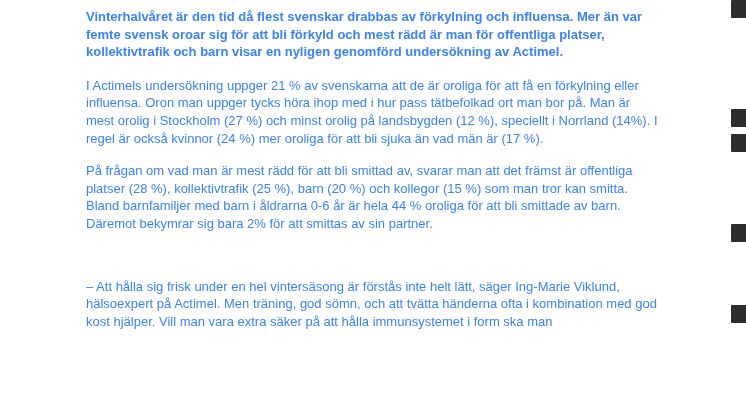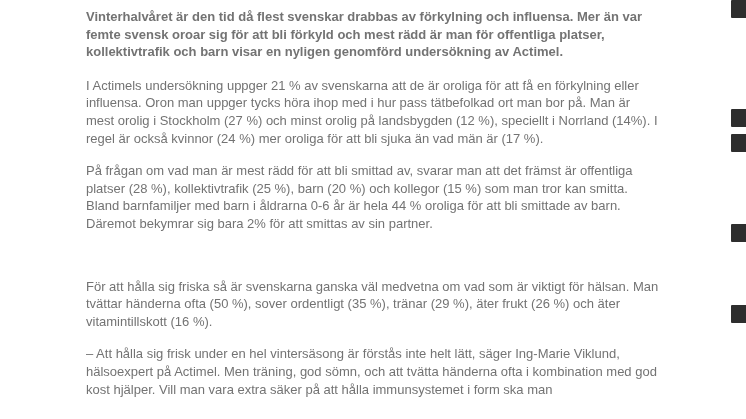--- a/index.html
+++ b/index.html
@@ -15,21 +15,21 @@
     width: 746px;
     height: 419px;
     background: #ffffff;
     overflow: hidden;
   }
   .content {
     position: absolute;
     top: 8px;
     left: 86px;
     width: 574px;
-    color: #737373;
+    color: #3b82f6;
     font-size: 13px;
     line-height: 17.6px;
   }
   .lead {
     font-weight: bold;
     margin-bottom: 16px;
   }
   .para { margin-bottom: 15px; }
   .para.gap-large { margin-bottom: 45px; }
   .edge-marker {
@@ -47,21 +47,20 @@
   .edge-marker:nth-of-type(5) { top: 305px; }
 </style>
 </head>
 <body>
 
 <div class="page">
   <div class="content">
     <p class="lead">Vinterhalvåret är den tid då flest svenskar drabbas av förkylning och influensa. Mer än var femte svensk oroar sig för att bli förkyld och mest rädd är man för offentliga platser, kollektivtrafik och barn visar en nyligen genomförd undersökning av Actimel.</p>
     <p class="para">I Actimels undersökning uppger 21 % av svenskarna att de är oroliga för att få en förkylning eller influensa. Oron man uppger tycks höra ihop med i hur pass tätbefolkad ort man bor på. Man är mest orolig i Stockholm (27 %) och minst orolig på landsbygden (12 %), speciellt i Norrland (14%). I regel är också kvinnor (24 %) mer oroliga för att bli sjuka än vad män är (17 %).</p>
     <p class="para gap-large">På frågan om vad man är mest rädd för att bli smittad av, svarar man att det främst är offentliga platser (28 %), kollektivtrafik (25 %), barn (20 %) och kollegor (15 %) som man tror kan smitta. Bland barnfamiljer med barn i åldrarna 0-6 år är hela 44 % oroliga för att bli smittade av barn. Däremot bekymrar sig bara 2% för att smittas av sin partner.</p>
-    <p class="para">För att hålla sig friska så är svenskarna ganska väl medvetna om vad som är viktigt för hälsan. Man tvättar händerna ofta (50 %), sover ordentligt (35 %), tränar (29 %), äter frukt (26 %) och äter vitamintillskott (16 %).</p>
     <p class="para">– Att hålla sig frisk under en hel vintersäsong är förstås inte helt lätt, säger Ing-Marie Viklund, hälsoexpert på Actimel. Men träning, god sömn, och att tvätta händerna ofta i kombination med god kost hjälper. Vill man vara extra säker på att hålla immunsystemet i form ska man</p>
   </div>
 
   <div class="edge-marker"></div>
   <div class="edge-marker"></div>
   <div class="edge-marker"></div>
   <div class="edge-marker"></div>
   <div class="edge-marker"></div>
 </div>
 

